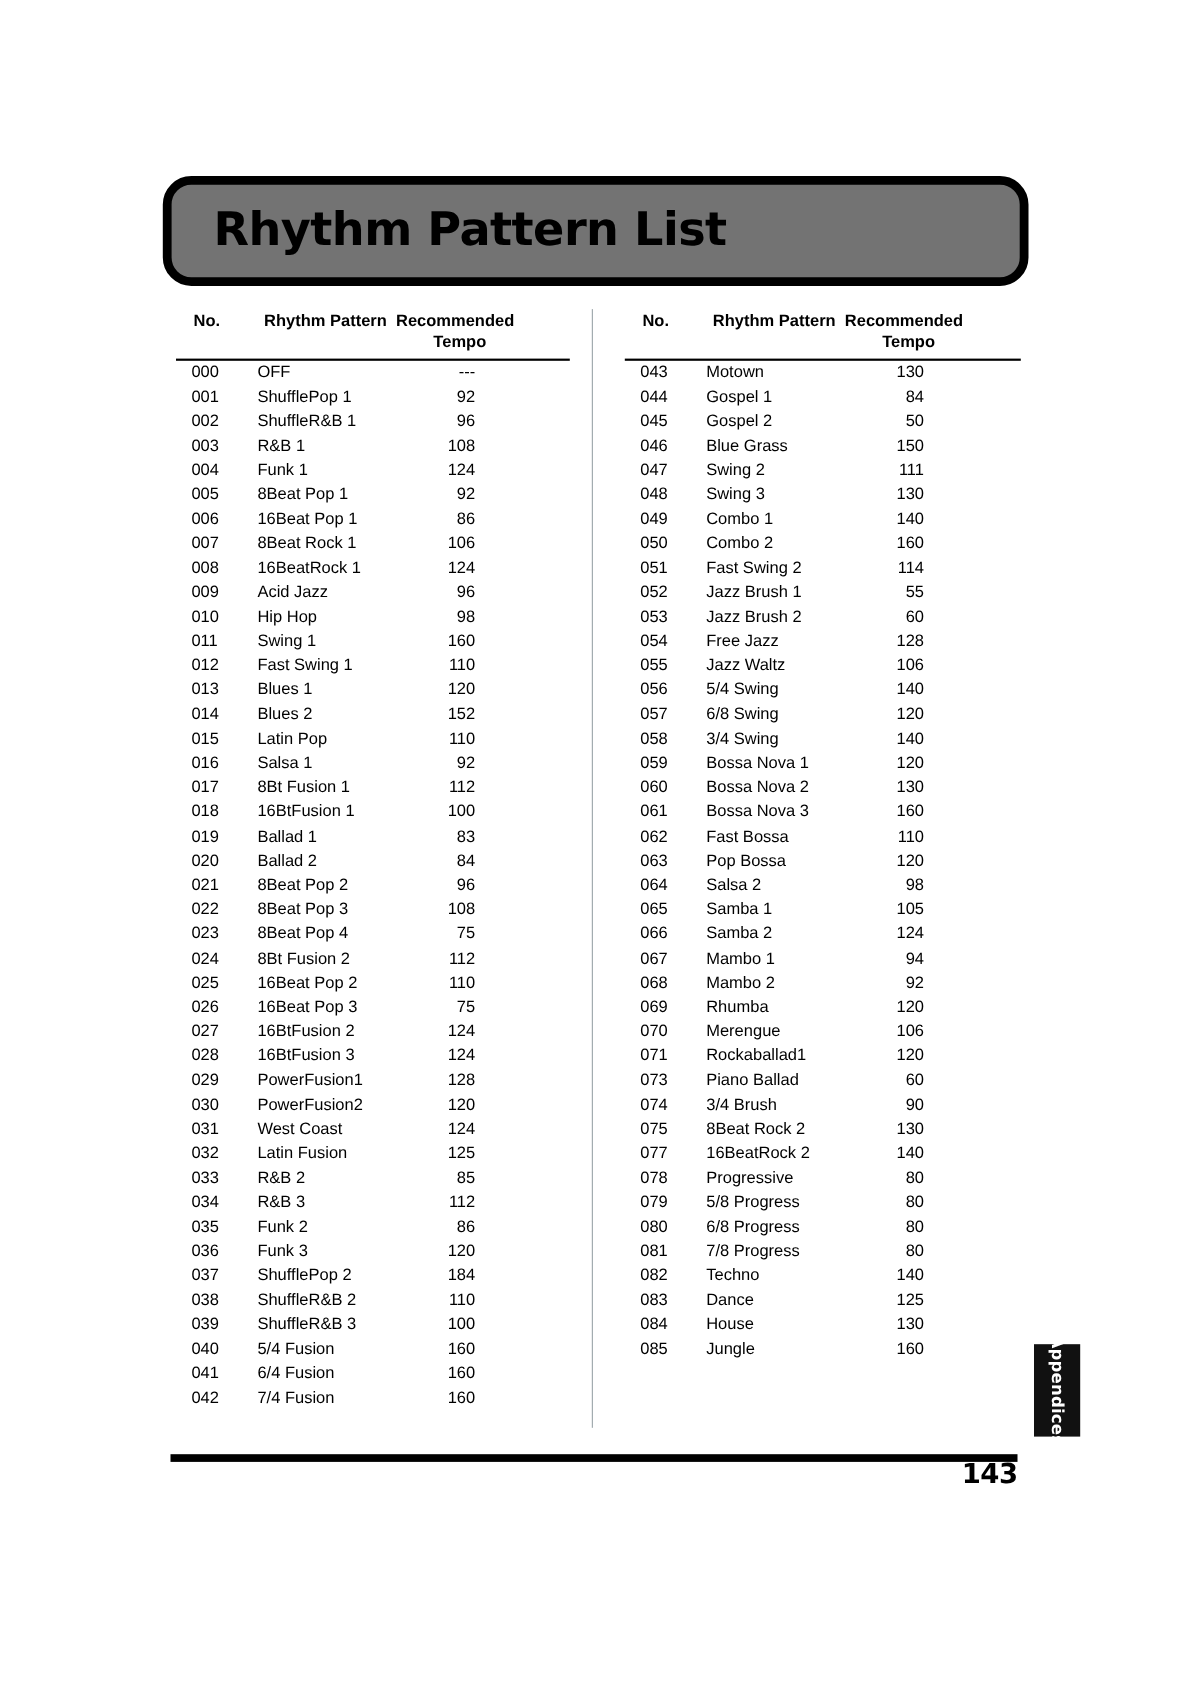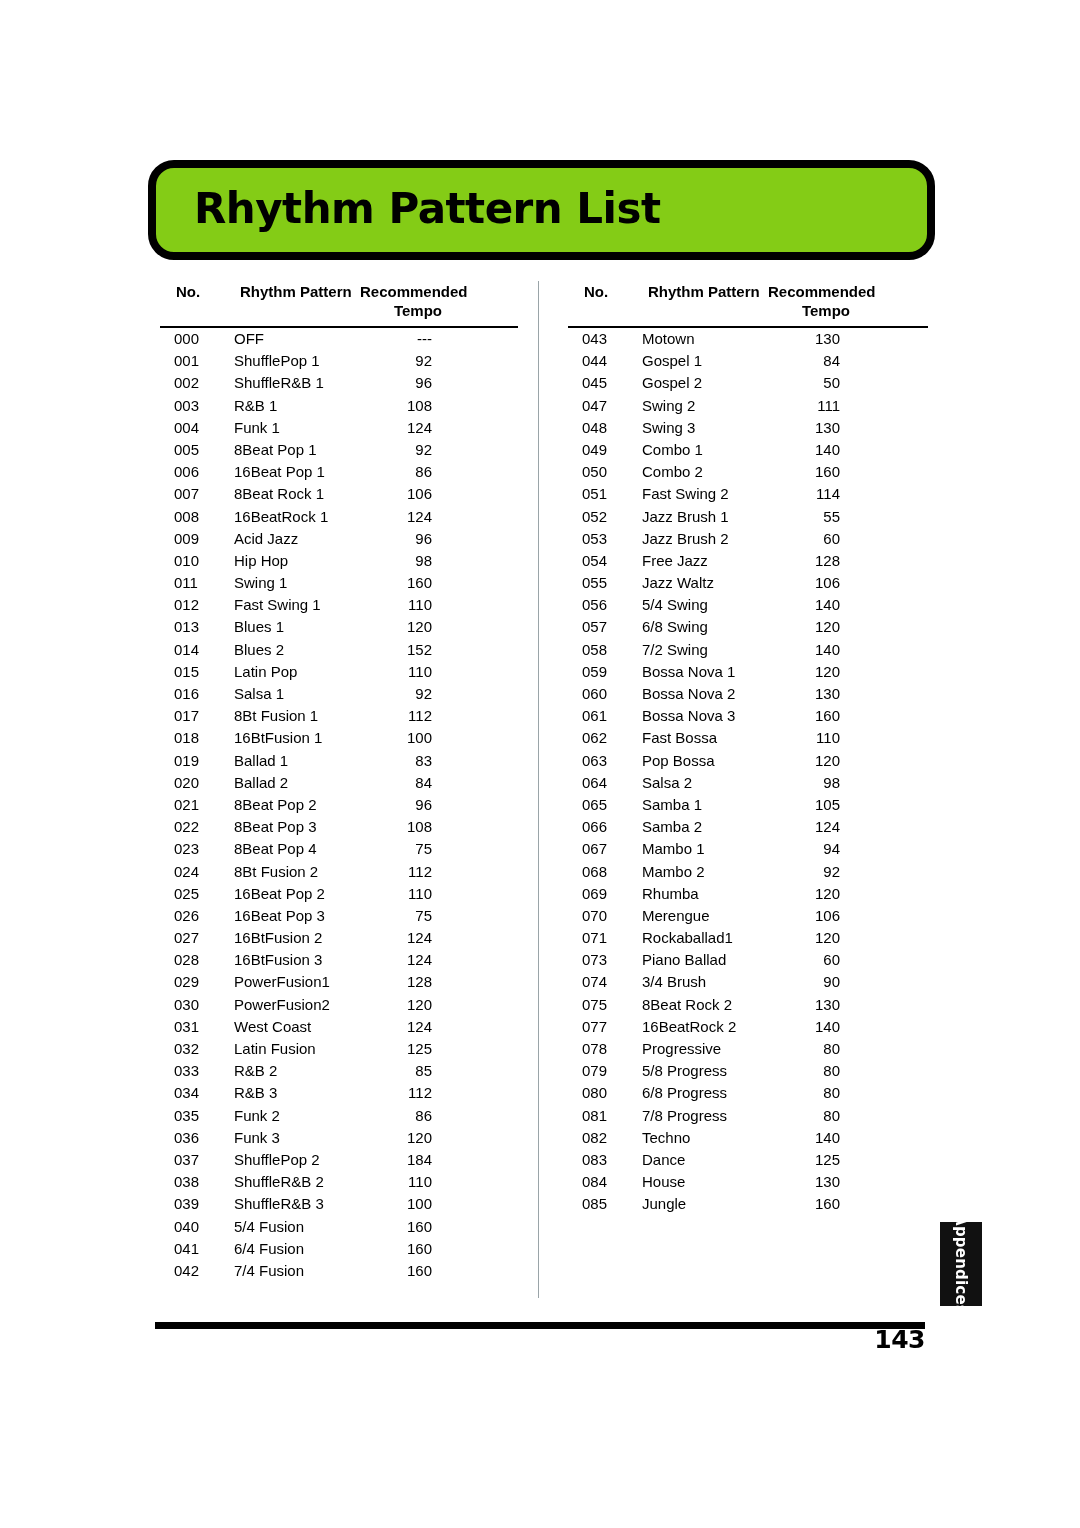--- a/index.html
+++ b/index.html
@@ -19,21 +19,21 @@
   
   #title-banner {
     position: absolute;
     left: 148px;
     top: 160px;
     width: 787px;
     height: 100px;
     box-sizing: border-box;
     border: 8px solid #000000;
     border-radius: 26px;
-    background: #84cc16;
+    background: #737373;
   }
   #page-title {
     position: absolute;
     left: 38px;
     top: 50%;
     transform: translateY(-52%);
     font-family: "DejaVu Sans", sans-serif;
     font-weight: bold;
     font-size: 42px;
     letter-spacing: -0.5px;
@@ -418,20 +418,25 @@
           <span class="cell-no">044</span>
           <span class="cell-pattern">Gospel 1</span>
           <span class="cell-tempo">84</span>
         </div>
         <div class="trow">
           <span class="cell-no">045</span>
           <span class="cell-pattern">Gospel 2</span>
           <span class="cell-tempo">50</span>
         </div>
         <div class="trow">
+          <span class="cell-no">046</span>
+          <span class="cell-pattern">Blue Grass</span>
+          <span class="cell-tempo">150</span>
+        </div>
+        <div class="trow">
           <span class="cell-no">047</span>
           <span class="cell-pattern">Swing 2</span>
           <span class="cell-tempo">111</span>
         </div>
         <div class="trow">
           <span class="cell-no">048</span>
           <span class="cell-pattern">Swing 3</span>
           <span class="cell-tempo">130</span>
         </div>
         <div class="trow">
@@ -474,21 +479,21 @@
           <span class="cell-pattern">5/4 Swing</span>
           <span class="cell-tempo">140</span>
         </div>
         <div class="trow">
           <span class="cell-no">057</span>
           <span class="cell-pattern">6/8 Swing</span>
           <span class="cell-tempo">120</span>
         </div>
         <div class="trow">
           <span class="cell-no">058</span>
-          <span class="cell-pattern">7/2 Swing</span>
+          <span class="cell-pattern">3/4 Swing</span>
           <span class="cell-tempo">140</span>
         </div>
         <div class="trow">
           <span class="cell-no">059</span>
           <span class="cell-pattern">Bossa Nova 1</span>
           <span class="cell-tempo">120</span>
         </div>
         <div class="trow">
           <span class="cell-no">060</span>
           <span class="cell-pattern">Bossa Nova 2</span>

